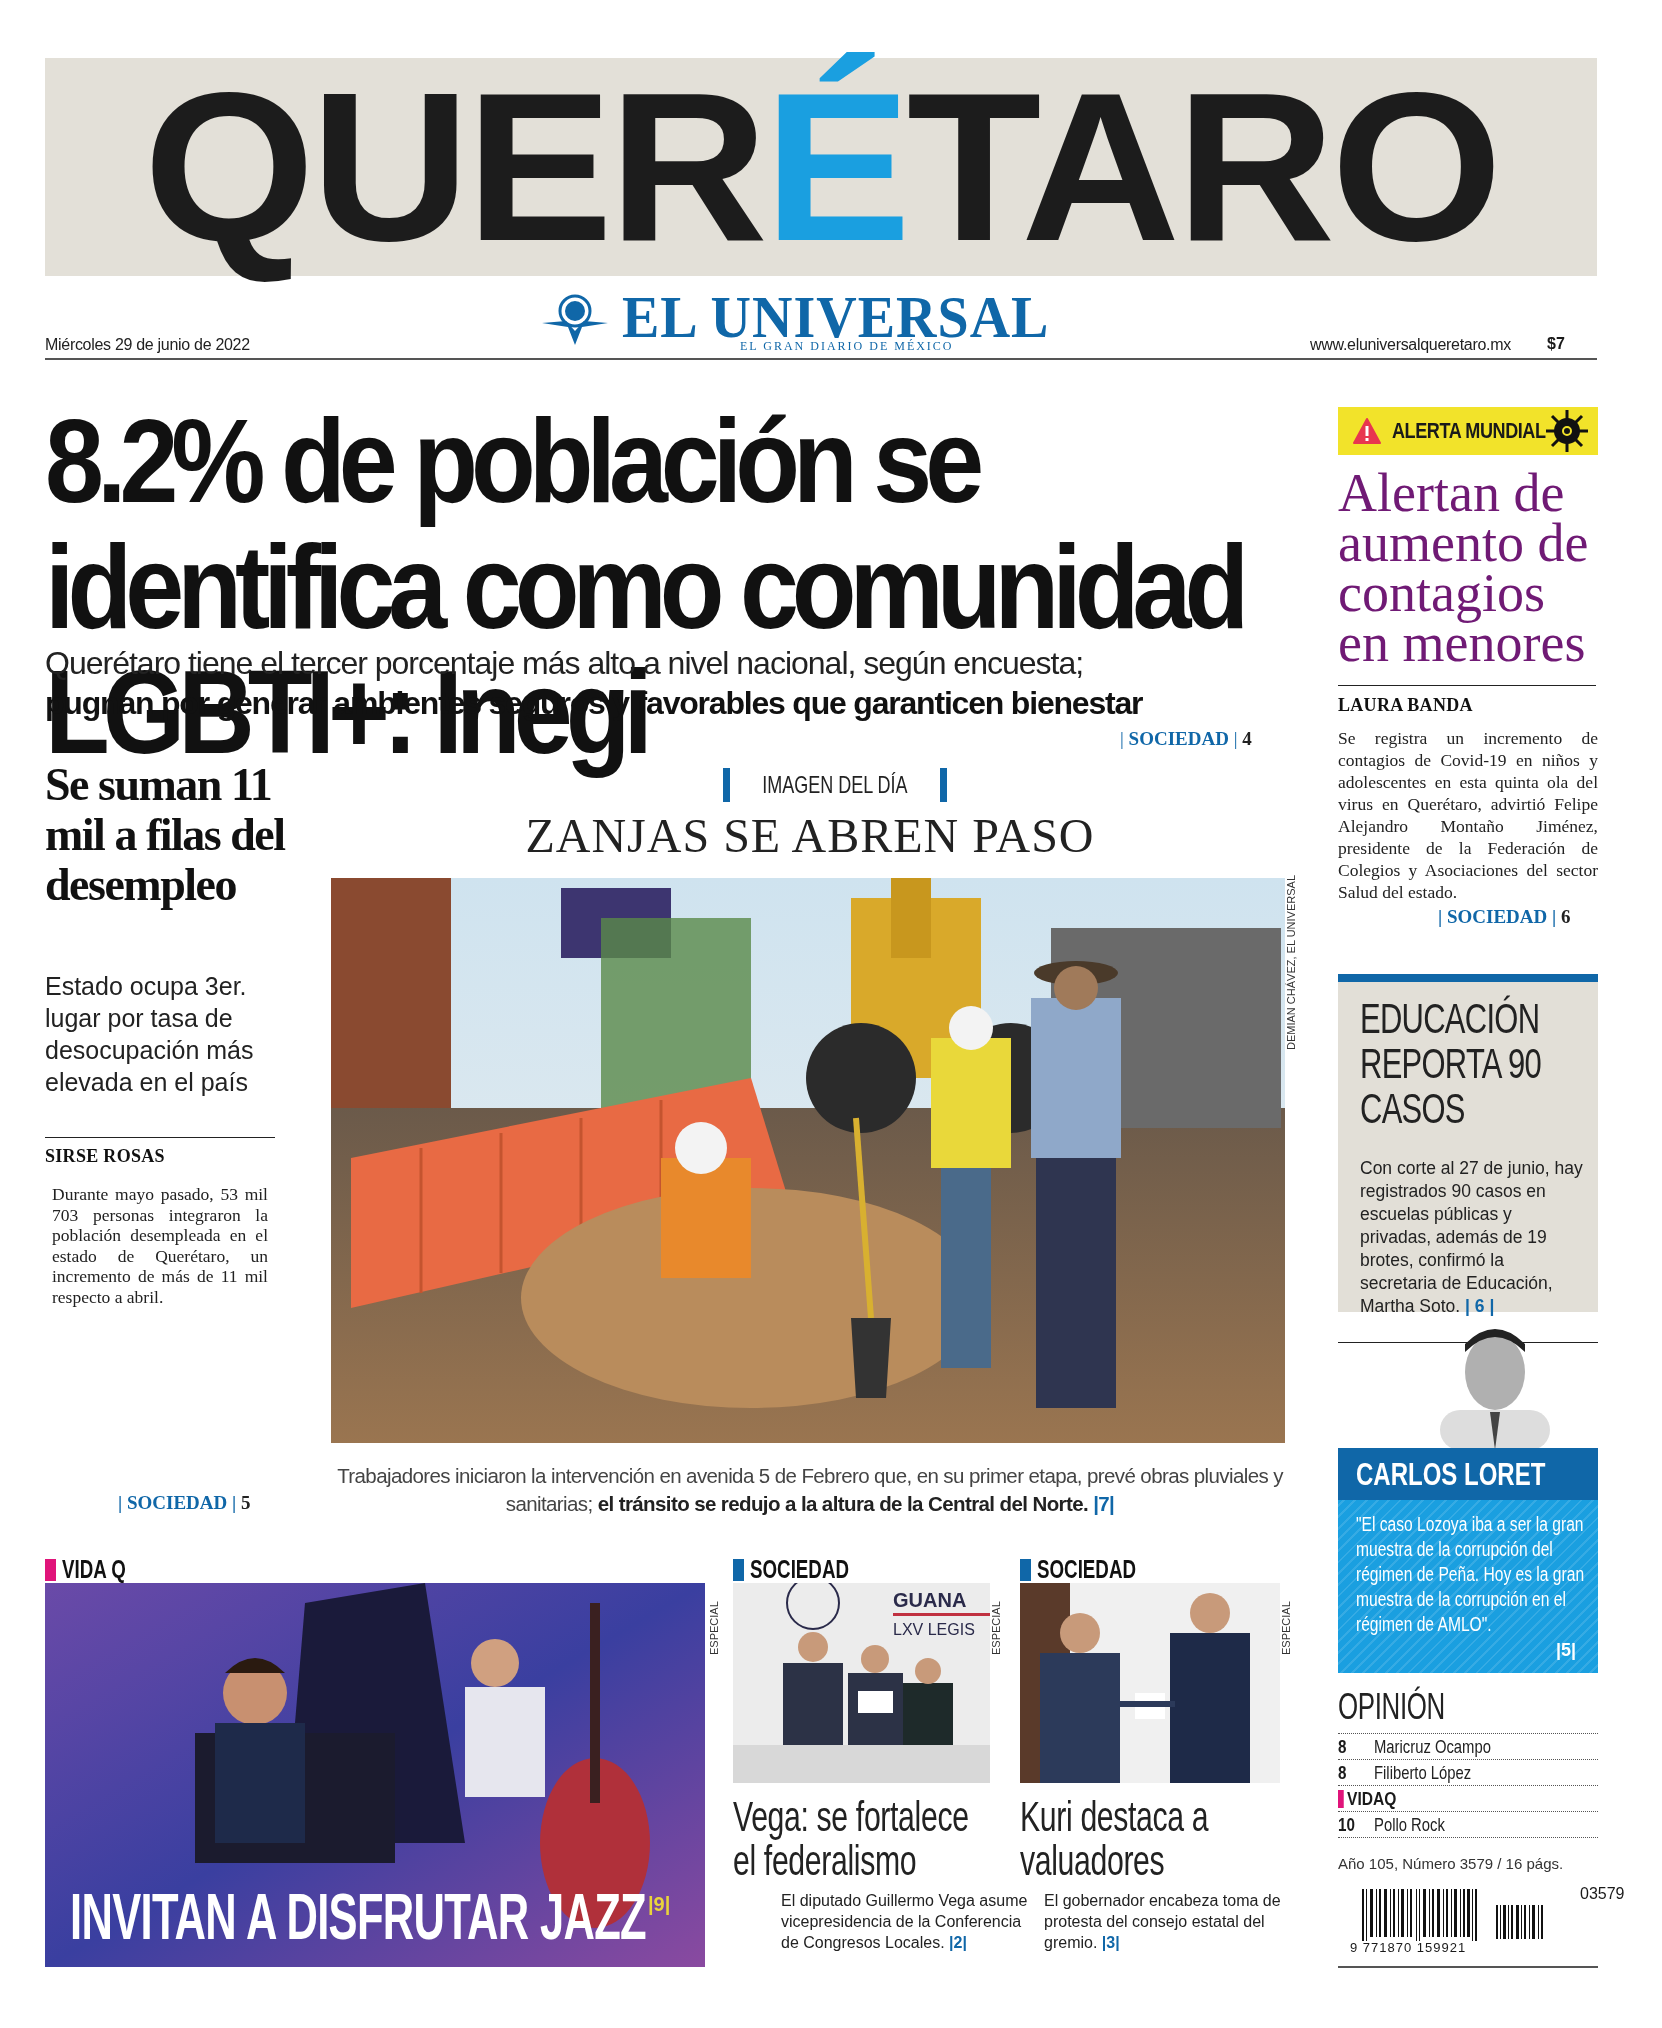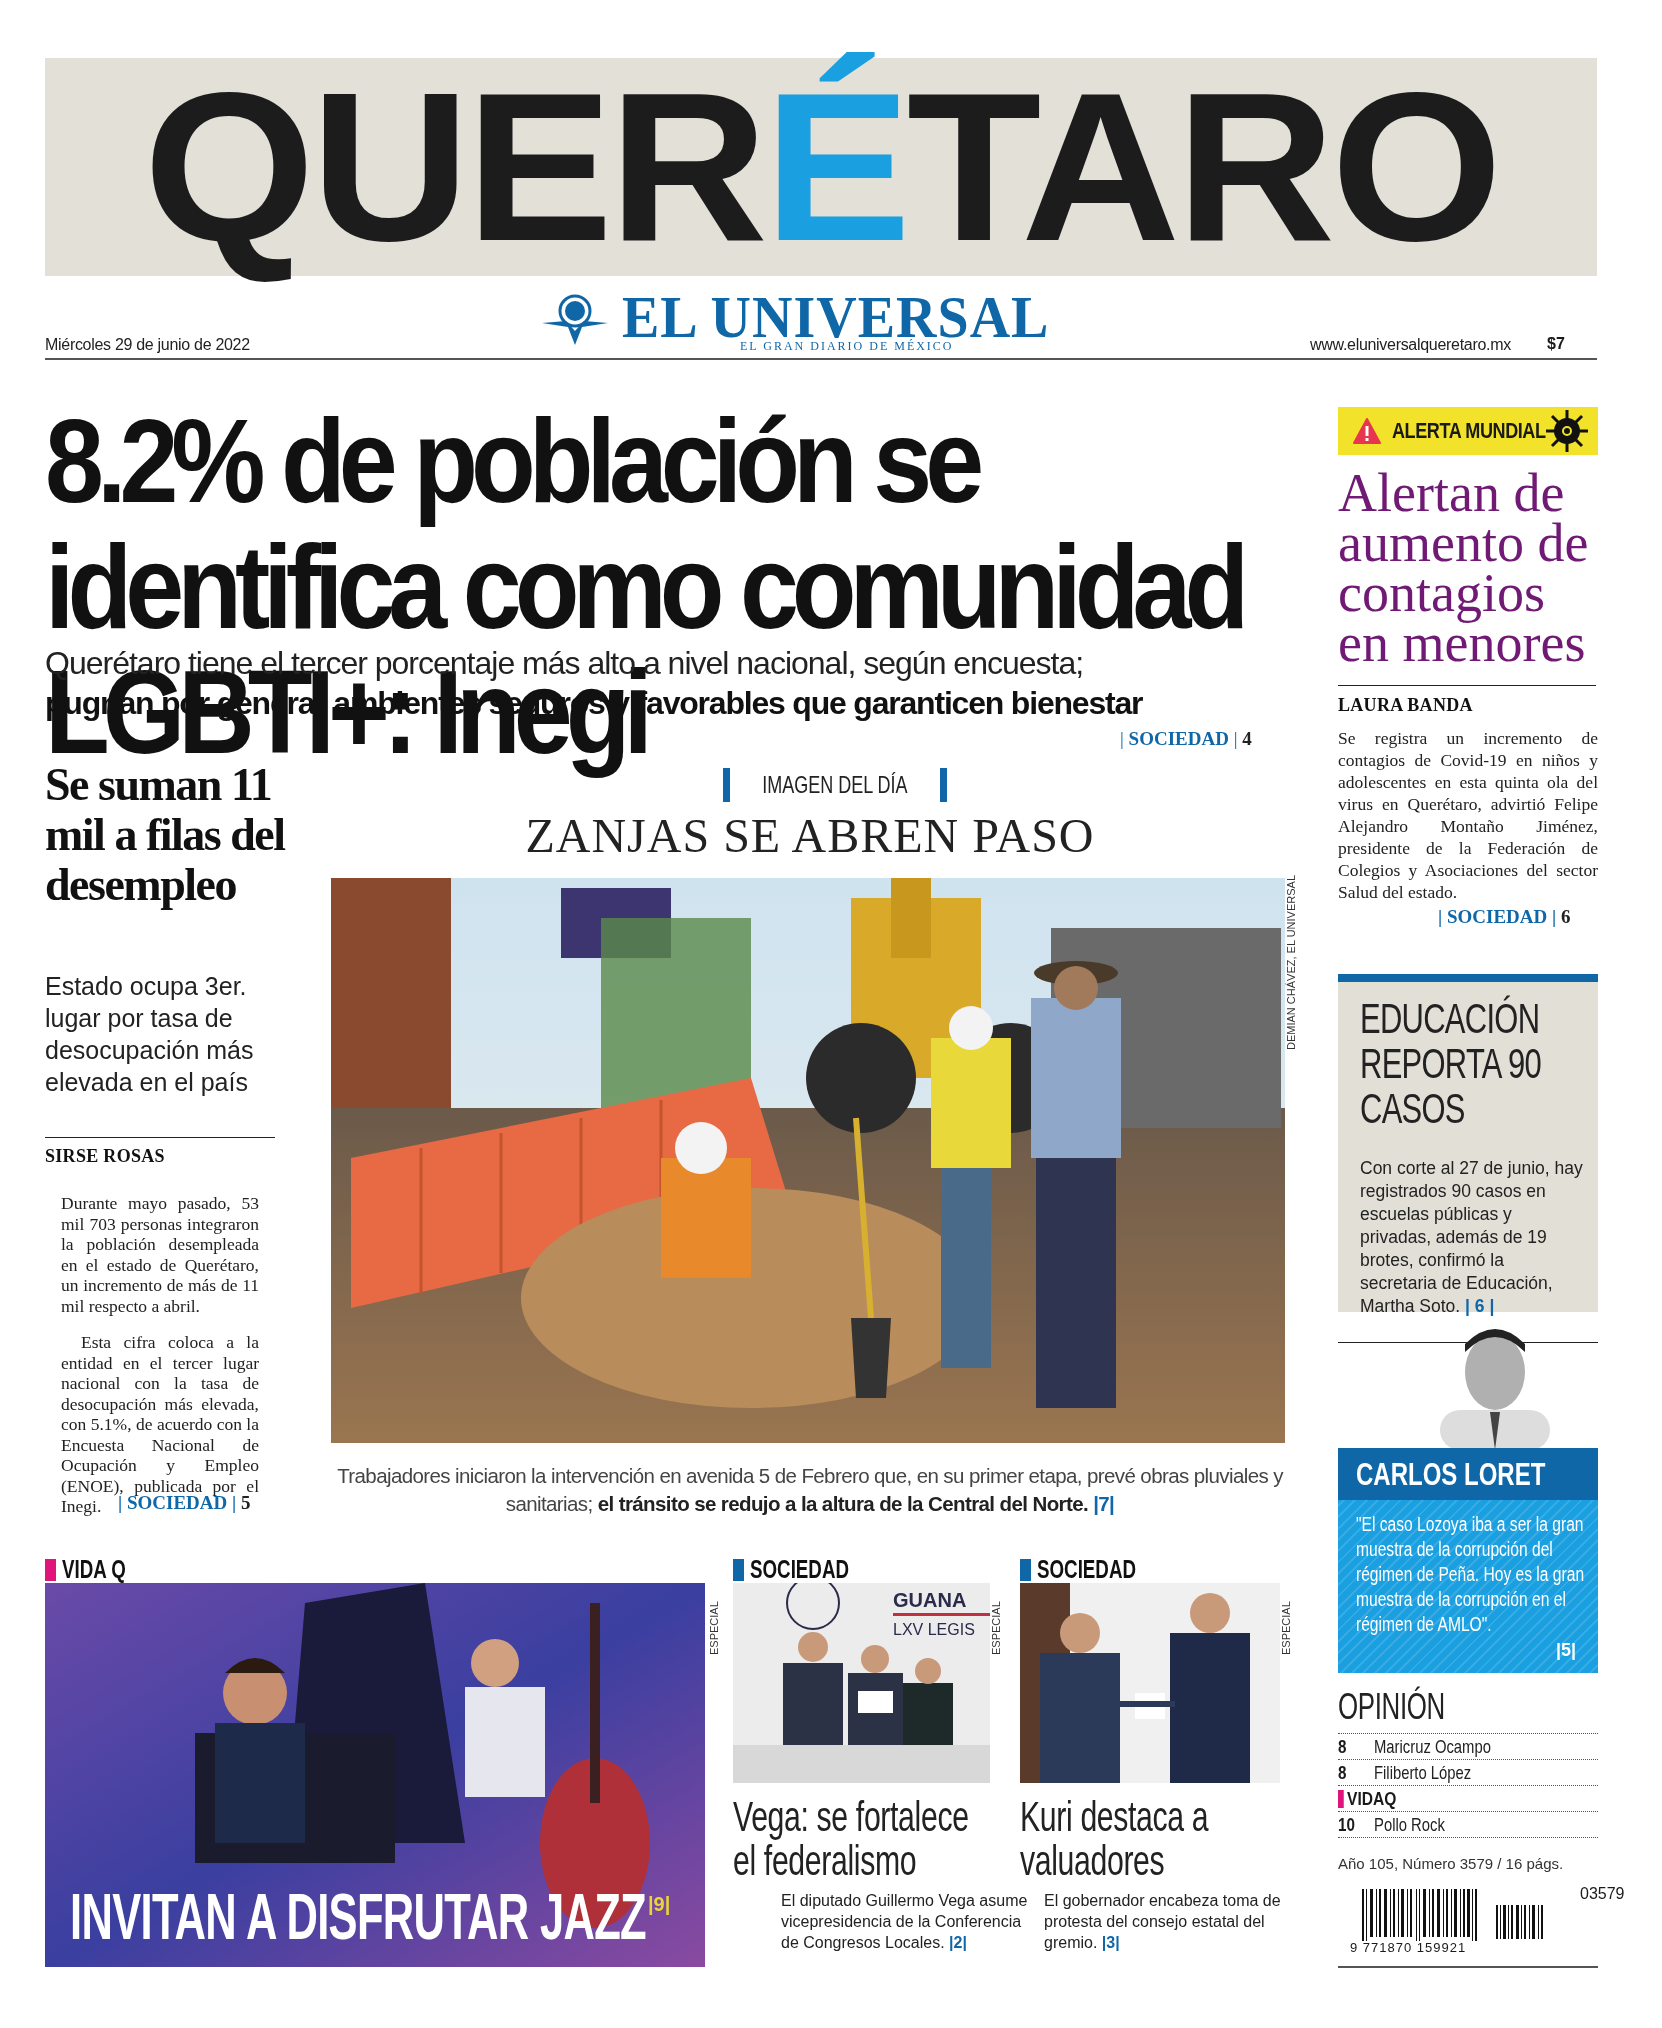--- a/index.html
+++ b/index.html
@@ -61,21 +61,21 @@
   .op-mark{width:7px;height:18px;background:#e0147a;display:inline-block;}
   .edition{left:1338px;top:1855px;font-size:15px;color:#333;}
   .barcode{left:1350px;top:1885px;width:230px;height:70px;}
   .bot-rule{left:1338px;top:1966px;width:260px;height:2px;background:#555;}
   
   .left-h{left:45px;top:760px;width:260px;font-family:"Liberation Serif",serif;font-weight:700;font-size:46px;line-height:50px;letter-spacing:-1.5px;color:#111;}
   .left-deck{left:45px;top:970px;width:245px;font-size:25px;line-height:32px;color:#222;}
   .left-rule{left:45px;top:1137px;width:230px;height:1px;background:#222;}
   .left-by{left:45px;top:1146px;}
   .left-body{left:45px;top:1177px;width:230px;font-family:"Liberation Serif",serif;font-size:17.5px;line-height:20.5px;text-align:justify;color:#222;}
-  .left-body p{margin:16px;}
+  .left-body p{margin:7px;}
   .left-body p+p{text-indent:20px;}
   .left-ref{left:118px;top:1492px;}
   
   .kicker{left:723px;top:768px;display:flex;align-items:center;gap:8px;}
   .kbar{width:7px;height:34px;background:#1067a8;}
   .ktext{font-size:24px;color:#222;transform:scaleX(0.75);transform-origin:center;white-space:nowrap;}
   .idd-title{left:330px;top:808px;width:960px;text-align:center;font-family:"Liberation Serif",serif;font-size:48px;letter-spacing:1px;color:#222;}
   .main-photo{left:331px;top:878px;width:954px;height:565px;overflow:hidden;background:#8a6b4a;}
   .credit{left:1285px;top:880px;width:18px;height:170px;}
   .credit span{display:block;transform:rotate(-90deg) translateX(-170px);transform-origin:left top;white-space:nowrap;font-size:11px;color:#333;width:170px;}
@@ -251,21 +251,20 @@
 <div class="abs" style="left:1350px;top:1940px;font-size:13px;letter-spacing:1px;">9 771870 159921</div>
 <div class="abs" style="left:1580px;top:1885px;font-size:16px;">03579</div>
 <div class="abs bot-rule"></div>
 
 <div class="abs left-h">Se suman 11 mil a filas del desempleo</div>
 <div class="abs left-deck">Estado ocupa 3er. lugar por tasa de desocupación más elevada en el país</div>
 <div class="abs left-rule"></div>
 <div class="abs byline left-by">SIRSE ROSAS</div>
 <div class="abs left-body">
   <p>Durante mayo pasado, 53 mil 703 personas integraron la población desempleada en el estado de Querétaro, un incremento de más de 11 mil respecto a abril.</p>
-  <p>Esta cifra coloca a la entidad en el tercer lugar nacional con la tasa de desocupación más elevada, con 5.1%, de acuerdo con la Encuesta Nacional de Ocupación y Empleo (ENOE), publicada por el Inegi.</p>
 </div>
 <div class="abs sec-ref left-ref">
   <span>| </span><span>SOCIEDAD</span><span> | </span><span class="n">5</span>
 </div>
 
 <div class="abs kicker">
   <span class="kbar"></span>
   <span class="ktext">IMAGEN DEL DÍA</span>
   <span class="kbar"></span>
 </div>

